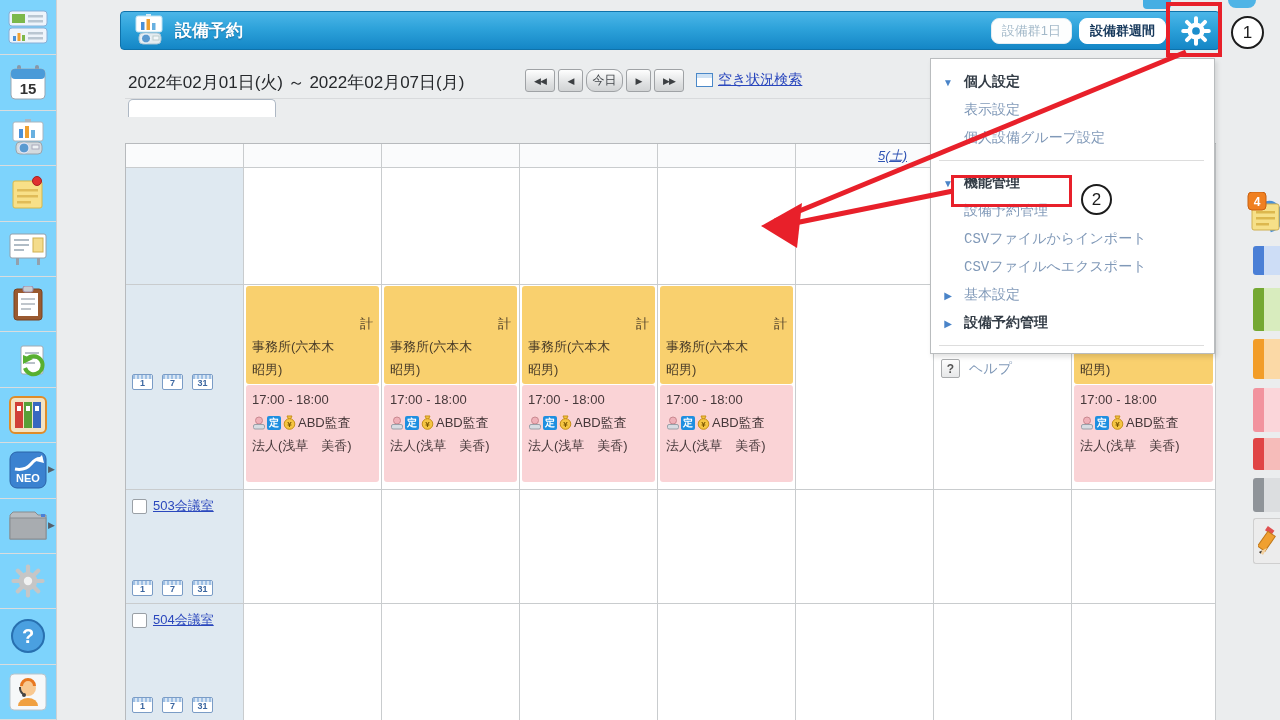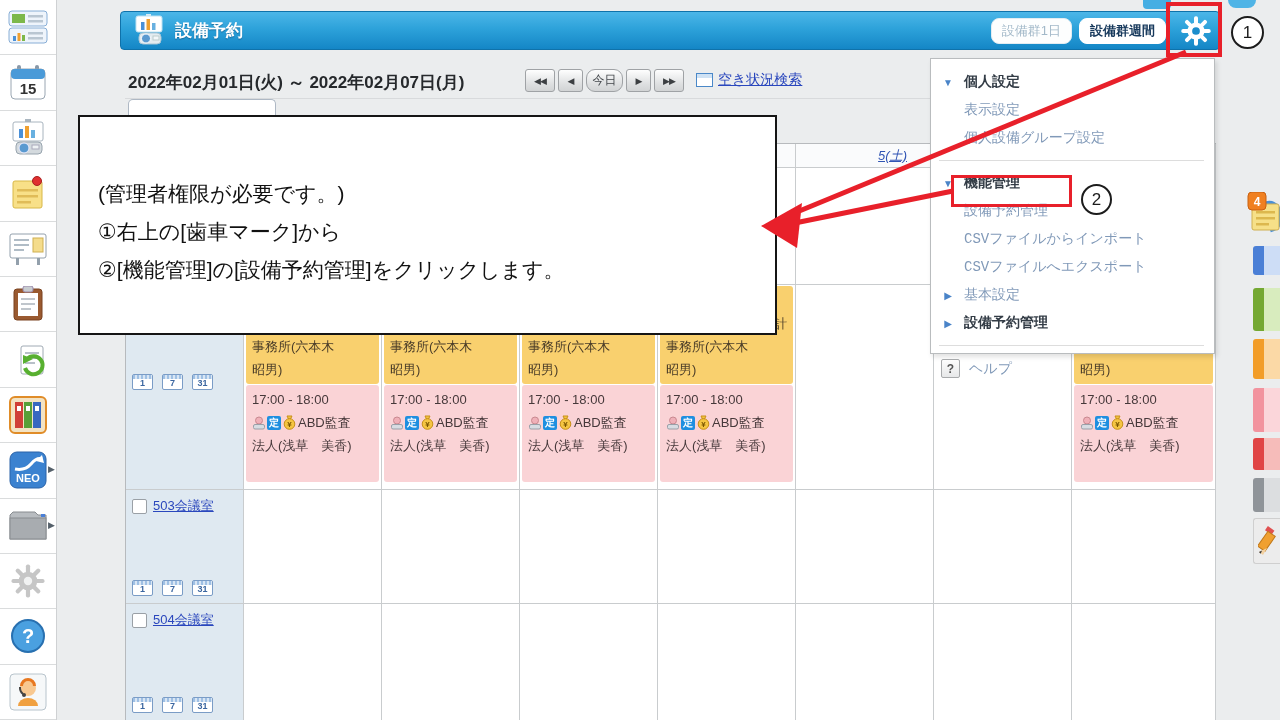--- a/index.html
+++ b/index.html
@@ -1,37 +1,37 @@
 <!DOCTYPE html>
 <html><head>
 <meta charset="utf-8">
 <style>
   html,body{margin:0;padding:0;}
   body{font-family:"Liberation Sans","DejaVu Sans",sans-serif;}
   .stage{position:relative;width:1280px;height:720px;overflow:hidden;background:#ebedee;}
 
   
-  .sidebar{position:absolute;left:0;top:0;width:56px;height:720px;background:#ffffff;border-right:1px solid #cfd1d3;}
+  .sidebar{position:absolute;left:0;top:0;width:56px;height:720px;background:#7dd3fc;border-right:1px solid #cfd1d3;}
   .side-item{height:54.4px;border-bottom:1px solid #dadcdd;display:flex;align-items:center;justify-content:center;position:relative;}
   .side-arrow{position:absolute;right:1px;top:50%;margin-top:-6px;font-size:9px;color:#55606a;}
 
   
   .topbar{position:absolute;left:120px;top:11px;width:1100px;height:39px;border:1px solid #0f72aa;border-radius:4px;
     background:linear-gradient(180deg,#4cb6e8 0%,#2da2da 45%,#1486c6 100%);display:flex;align-items:center;box-sizing:border-box;}
   .topbar-title{color:#fff;font-size:17px;font-weight:bold;margin-left:10px;text-shadow:0 1px 1px rgba(0,40,80,.4);}
   .topbar-right{margin-left:auto;display:flex;align-items:center;height:100%;}
   .hbtn{height:26px;border-radius:8px;display:flex;align-items:center;padding:0 10px;font-size:13px;margin-right:7px;box-sizing:border-box;}
   .hbtn-day{background:#fdfefe;color:#a3b9c9;border:1px solid #e3ecf2;}
   .hbtn-week{background:#ffffff;color:#17395c;font-weight:bold;border:1px solid #fff;}
   .gearbtn{width:46px;height:100%;display:flex;align-items:center;justify-content:center;}
   .part-ico1{position:absolute;left:1143px;top:0;width:28px;height:9px;background:#45aee3;border-radius:0 0 4px 4px;}
   .part-ico2{position:absolute;left:1228px;top:0;width:28px;height:8px;background:#4fb4e6;border-radius:0 0 14px 14px;}
 
   
-  .date-range{position:absolute;left:128px;top:71px;font-size:17px;font-weight:bold;color:#26292c;}
+  .date-range{position:absolute;left:128px;top:71px;font-size:17px;font-weight:normal;color:#26292c;}
   .navgrp{position:absolute;left:525px;top:69px;display:flex;gap:3px;align-items:center;}
   .nbtn{height:23px;border:1px solid #9fa2a5;border-radius:3px;background:linear-gradient(180deg,#fefefe,#dcdedf 70%,#d2d4d5);
     color:#3c3f42;font-size:9px;display:flex;align-items:center;justify-content:center;letter-spacing:-1px;box-sizing:border-box;}
   .nbtn.b1,.nbtn.b5{width:30px;} .nbtn.b2,.nbtn.b4{width:25px;}
   .nbtn.today{width:37px;font-size:12px;letter-spacing:0;border-radius:9px;color:#44484c;}
   .toolbar-line{position:absolute;left:125px;top:98px;width:805px;height:1px;background:#d8dadc;}
   .searchlnk{position:absolute;left:696px;top:71px;display:flex;align-items:center;gap:5px;}
   .winicon{width:17px;height:14px;border:1px solid #4a88c8;background:#fff;position:relative;box-sizing:border-box;}
   .winicon span{position:absolute;left:0;top:0;right:0;height:4px;background:#cfe2f4;}
   .searchlnk a{font-size:14px;color:#2a47bd;}
@@ -575,25 +575,20 @@
         <span class="tri">▶</span>
         <span>設備予約管理</span>
       </div>
     <div class="m-div"></div>
     <div class="m-item">
         <span class="qbox">?</span>
         <span>ヘルプ</span>
       </div>
   </div>
 
-  <div class="notebox">
-    <div>(管理者権限が必要です。)</div>
-    <div>①右上の[歯車マーク]から</div>
-    <div>②[機能管理]の[設備予約管理]をクリックします。</div>
-  </div>
 
   <svg class="redline-svg">
     <line x1="1186" y1="52" x2="775" y2="221" stroke="#e8202a" stroke-width="5"></line>
     <line x1="953" y1="191" x2="775" y2="227" stroke="#e8202a" stroke-width="5"></line>
     <polygon points="761,226 802,203 797,248" fill="#e8202a"></polygon>
   </svg>
   <div class="redbox rb-gear"></div>
   <div class="redbox rb-menu"></div>
   <div class="stepc c1">1</div>
   <div class="stepc c2">2</div>

